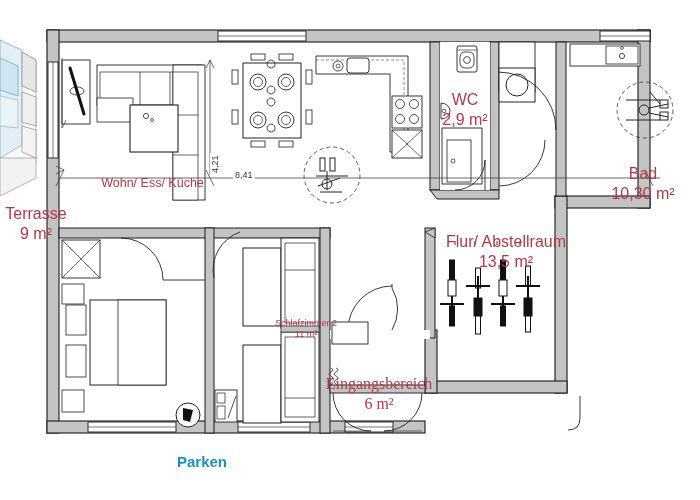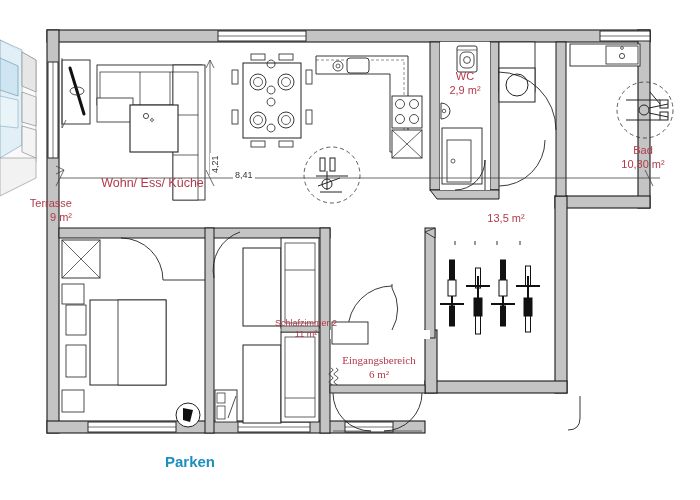--- a/index.html
+++ b/index.html
@@ -6,24 +6,24 @@
   body{width:700px;height:500px;overflow:hidden;
        font-family:"Liberation Sans","DejaVu Sans",sans-serif;}
   #plan{position:relative;width:700px;height:500px;background:#fff;}
   #plan svg{display:block;position:absolute;top:0;left:0;}
   .roomlabel{position:absolute;color:#b03a4a;text-align:center;line-height:1.25;
              font-family:"Liberation Sans","DejaVu Sans",sans-serif;
              white-space:nowrap;pointer-events:none;}
   .rl-name{display:block;}
   .rl-area{display:block;}
   .big{font-size:12.5px;}
-  .med{font-size:11px;}
+  .med{font-size:16px;margin-top:20px;}
   .sml{font-size:9px;}
   .parken{position:absolute;color:#1e8fbe;font-size:15px;font-weight:bold;
-          font-family:"Liberation Sans","DejaVu Sans",sans-serif;}
+          font-family:"Liberation Sans","DejaVu Sans",sans-serif;margin-left:12px;}
   .dimtxt{position:absolute;color:#333;font-size:9px;
           font-family:"Liberation Sans","DejaVu Sans",sans-serif;background:#fff;padding:0 2px;}
   .vdim{transform:rotate(-90deg);transform-origin:left top;}
 </style>
 </head>
 <body>
 
 <div id="plan">
 
 <svg width="700" height="500" viewBox="0 0 700 500">
@@ -387,40 +387,41 @@
     <path d="M206 68 l4 -8 l4 8" fill="none"></path>
     <path d="M56 174 l8 -4 l-8 -4" fill="none" transform="rotate(0)"></path>
     <line x1="64" y1="170" x2="56" y2="186"></line>
     <line x1="206" y1="170" x2="214" y2="186"></line>
     <line x1="645" y1="170" x2="653" y2="186"></line>
     <path d="M66 120 l-4 8 M62 128 l0 -70" fill="none"></path>
   </g>
 
 </svg>
 
-<div class="roomlabel med" style="left:0px;top:197px;width:72px;text-align:right;">
+<div class="roomlabel med" style="left:0px;top:184px;width:72px;">
   <span class="rl-name">Terrasse</span>
   <span class="rl-area">9 m²</span>
 </div>
 
 <div class="roomlabel big" style="left:75px;top:176px;width:155px;">
   <span class="rl-name">Wohn/ Ess/ Küche</span>
 </div>
 
 <div class="roomlabel med" style="left:436px;top:70px;width:58px;">
   <span class="rl-name">WC</span>
   <span class="rl-area">2,9 m²</span>
 </div>
 
 <div class="roomlabel med" style="left:600px;top:144px;width:86px;">
   <span class="rl-name">Bad</span>
   <span class="rl-area">10,30 m²</span>
 </div>
 
 <div class="roomlabel med" style="left:445px;top:212px;width:122px;">
+  <span class="rl-name">Flur/ Abstellraum</span>
   <span class="rl-area">13,5 m²</span>
 </div>
 
 
 <div class="roomlabel sml" style="left:213px;top:318px;width:90px;padding-left:48px;">
   <span class="rl-name">Schlafzimmer 2</span>
   <span class="rl-area">11 m²</span>
 </div>
 
 <div class="roomlabel med" style="left:323px;top:354px;width:112px;font-family:Liberation Serif, serif;">

